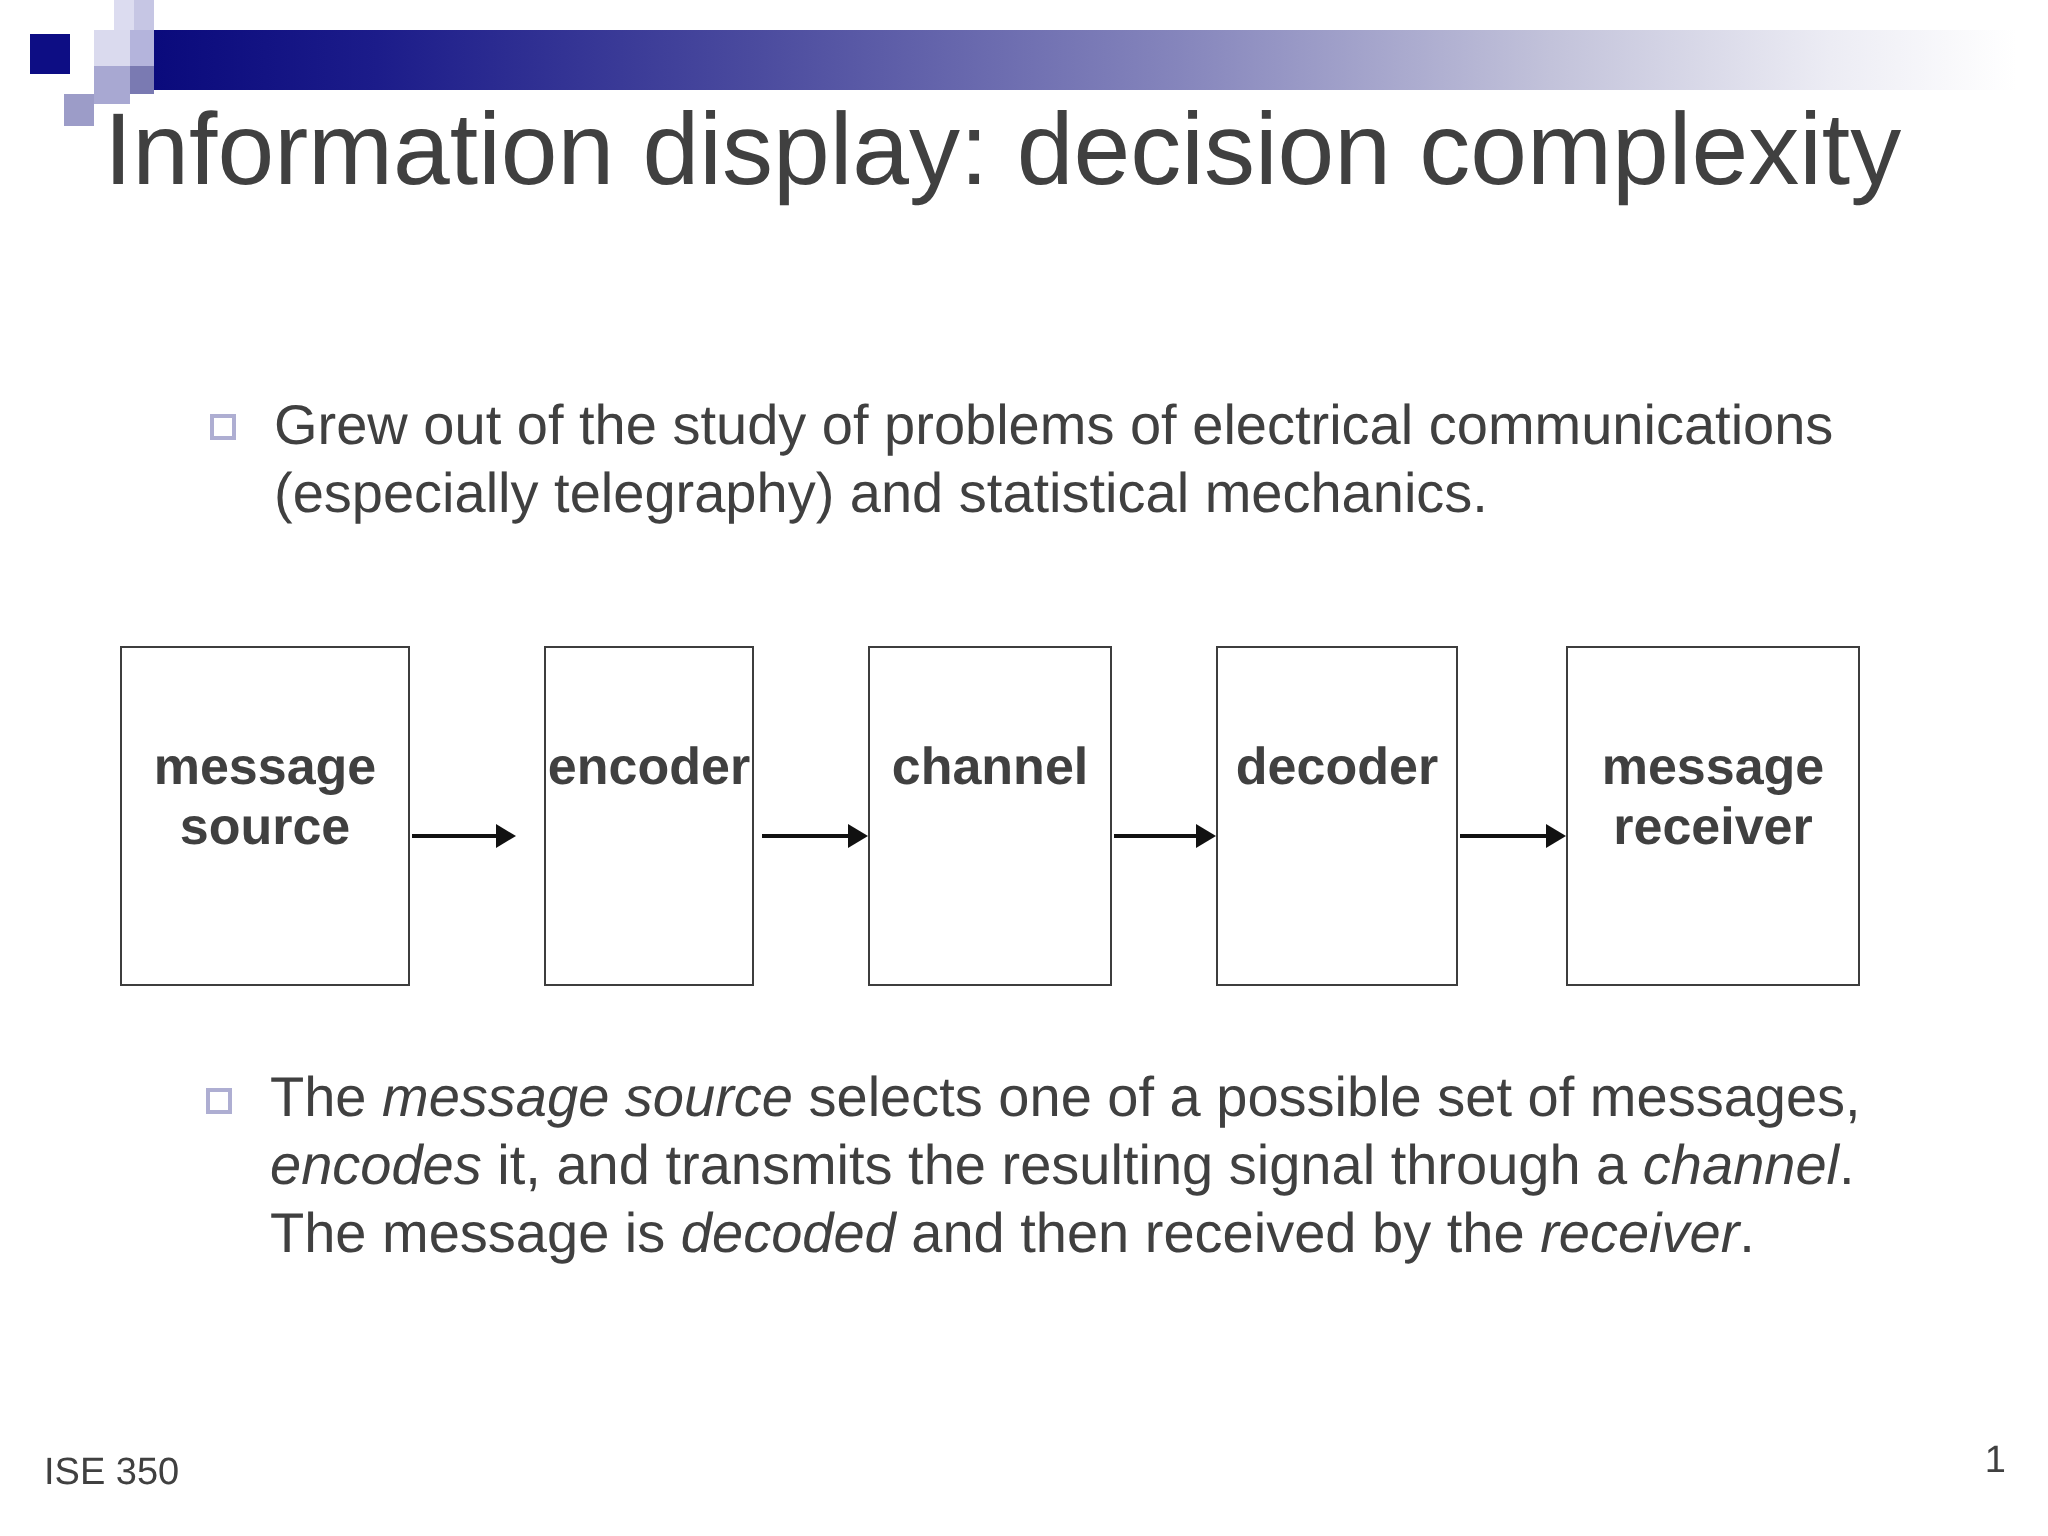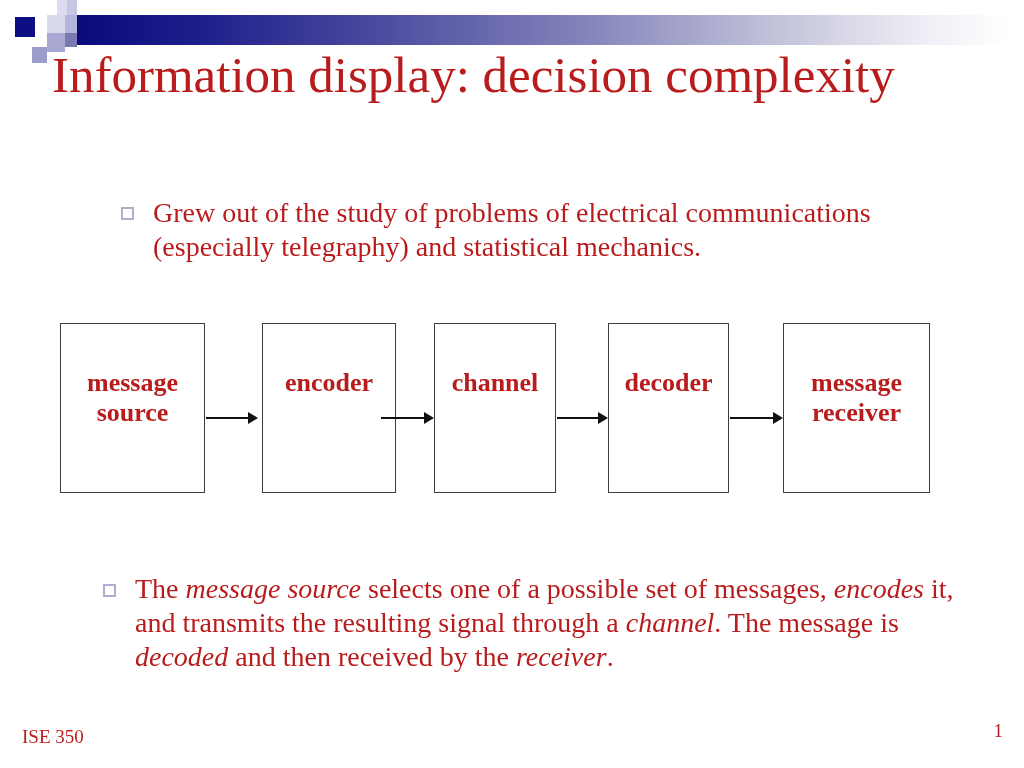--- a/index.html
+++ b/index.html
@@ -1,18 +1,18 @@
 <!DOCTYPE html>
 <html><head>
 <meta charset="utf-8">
 <style>
   html,body{margin:0;padding:0;background:#888;}
   .slide{
     position:relative;width:1024px;height:768px;background:#ffffff;
-    font-family:Liberation Serif, serif;color:#b91c1c;
+    font-family:Liberation Sans, sans-serif;color:#404040;
     overflow:hidden;
   }
   
   .hdr-bar{
     position:absolute;left:77px;top:15px;width:931px;height:30px;
     background:linear-gradient(to right,#0a0a7c 0%,#1c1c8a 12%,#4a4a9e 32%,#8585bc 55%,#c2c2da 75%,#ececf4 90%,#ffffff 100%);
   }
   .sq{position:absolute;}
   .sq-pale-top1{left:57px;top:0;width:10px;height:15px;background:#dcdcf0;}
   .sq-pale-top2{left:67px;top:0;width:10px;height:15px;background:#c6c6e4;}
@@ -25,39 +25,39 @@
   
   .title{
     position:absolute;left:52px;top:46px;width:940px;
     font-size:51px;line-height:58px;letter-spacing:0;white-space:nowrap;
   }
   
   .row{position:absolute;display:flex;align-items:flex-start;}
   .b1row{left:55px;top:150px;width:930px;}
   .b1sq{flex:0 0 15px;width:15px;height:15px;background:#14148a;margin-top:15px;}
   .b1text{margin-left:20px;font-size:34px;line-height:42px;}
-  .b2row-a{left:121px;top:196px;width:860px;}
-  .b2row-b{left:103px;top:572px;width:880px;}
+  .b2row-a{left:105px;top:196px;width:860px;}
+  .b2row-b{left:103px;top:532px;width:880px;}
   .b2sq{flex:0 0 13px;width:13px;height:13px;border:2px solid #aeaed2;background:#fff;box-sizing:border-box;}
   .b2row-a .b2sq{margin-top:11px;}
   .b2row-b .b2sq{margin-top:12px;}
   .b2text{margin-left:19px;font-size:28px;line-height:34px;}
   .b2row-a .b2text{width:810px;}
   .b2row-b .b2text{width:833px;}
   em{font-style:italic;}
   
   .diagram{position:absolute;left:0;top:323px;width:1024px;height:172px;}
   .dbox{
     position:absolute;top:0;height:170px;background:#fff;
     border:1.5px solid #3d3d3d;box-sizing:border-box;
     font-weight:bold;font-size:26px;line-height:30px;text-align:center;
     padding-top:44px;
   }
   .dbox-1{left:60px;width:145px;}
-  .dbox-2{left:262px;width:134px;}
+  .dbox-2{left:272px;width:105px;}
   .dbox-3{left:434px;width:122px;}
   .dbox-4{left:608px;width:121px;}
   .dbox-5{left:783px;width:147px;}
   .arrow{position:absolute;top:94px;height:2px;background:#111;}
   .arrow::after{
     content:"";position:absolute;right:-10px;top:-5px;width:0;height:0;
     border-left:10px solid #111;border-top:6px solid transparent;border-bottom:6px solid transparent;
   }
   .arrow-1{left:206px;width:42px;}
   .arrow-2{left:381px;width:43px;}

